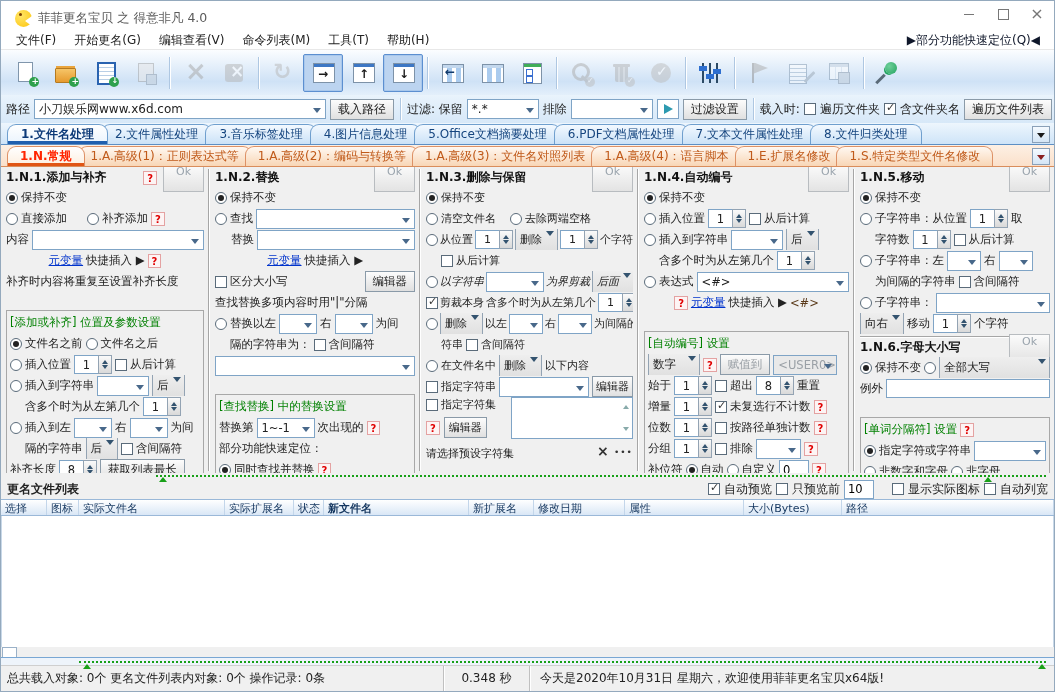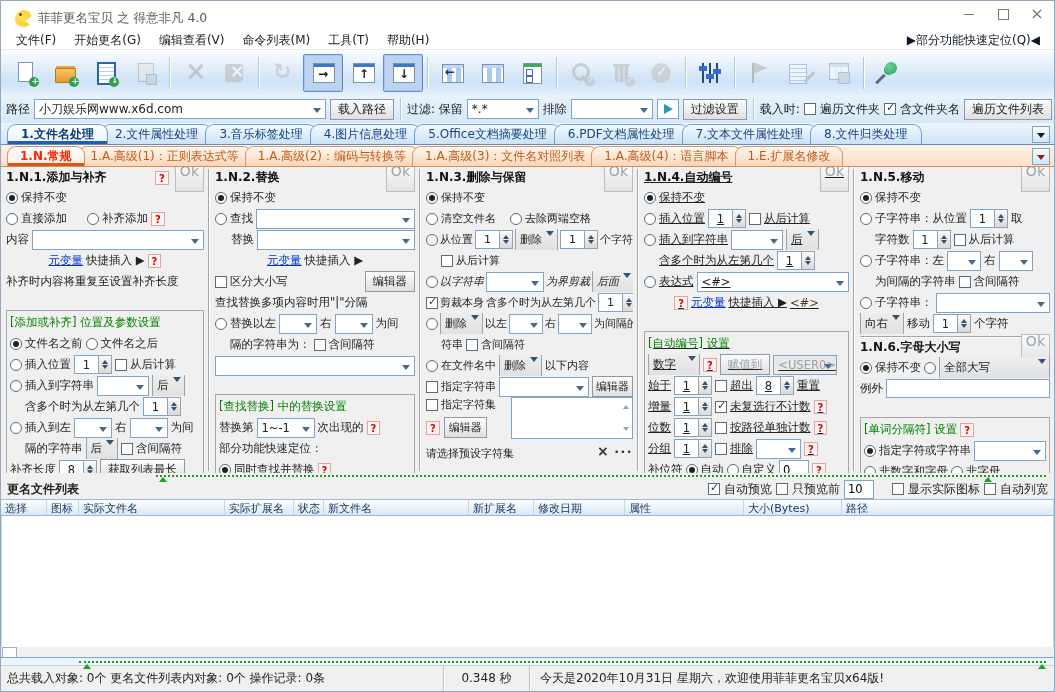--- a/index.html
+++ b/index.html
@@ -95,21 +95,21 @@
   .tabmore::after { content:""; position:absolute; left:4px; top:6px; border:4px solid transparent; border-top:5px solid #1a1a1a; }
   .tabmore.red::after { border-top-color:#8a2020; }
 
   
   .panels { height:306px; display:flex; background:#f0f0f0; flex:0 0 auto; overflow:hidden; }
   .panel { padding:1px 4px 0 5px; font-size:11.5px; overflow:hidden; }
   .vsep { width:2px; background:#fff; border-left:1px solid #a6a6a6; margin:2px 0; flex:0 0 auto; }
   .prow { display:flex; align-items:center; gap:3px; height:21px; white-space:nowrap; overflow:hidden; }
   .phead { display:flex; align-items:center; gap:3px; height:19px; white-space:nowrap; }
   .ptitle { font-weight:bold; font-size:12px; color:#111; }
-  .okb { margin-left:3px; font-size:14px; color:#9aa4ad; background:linear-gradient(#fbfbfb,#e3e3e3); border:1px solid #b8bcc0; padding:0 4px; height:28px; line-height:13px; }
+  .okb { margin-left:3px; font-size:11px; color:#9aa4ad; background:linear-gradient(#fbfbfb,#e3e3e3); border:1px solid #b8bcc0; padding:0 12px; height:28px; line-height:13px; }
   .mla { margin-left:auto; }
   .q { color:#e00000; border:1px solid #e4a2a2; background:#fdf4f4; font-size:10px; font-weight:bold; padding:0 3px; height:14px; line-height:13px; flex:0 0 auto; }
   .green { color:#008000; }
   .link { color:#0033cc; text-decoration:underline; }
   .note { color:#1a1a1a; }
   .tag { color:#5a3a1a; }
   .gbox { border:1px solid #a8a8a8; padding:1px 3px 2px 3px; margin-top:18px; }
   .spin { display:inline-flex; flex:0 0 auto; }
   .spin .v { min-width:24px; height:19px; background:#fff; border:1px solid #7fa4c6; border-right:none; text-align:center; line-height:18px; padding:0 2px; }
   .ud { width:14px; height:19px; display:flex; flex-direction:column; justify-content:space-around; align-items:center; background:linear-gradient(#fafafa,#d9d9d9); border:1px solid #93a3b3; }
@@ -297,20 +297,21 @@
     <span class="t1">8.文件归类处理</span>
     <span class="tabmore"></span>
   </div>
   <div class="tabs2">
     <span class="t2 active">1.N.常规</span>
     <span class="t2">1.A.高级(1)：正则表达式等</span>
     <span class="t2">1.A.高级(2)：编码与转换等</span>
     <span class="t2">1.A.高级(3)：文件名对照列表</span>
     <span class="t2">1.A.高级(4)：语言脚本</span>
     <span class="t2">1.E.扩展名修改</span>
+    <span class="t2">1.S.特定类型文件名修改</span>
     <span class="tabmore red"></span>
   </div>
 
   <div class="panels">
 
     <div class="panel" style="width:207px;">
       <div class="phead">
           <span class="ptitle">1.N.1.添加与补齐</span>
           <span class="q mla">?</span>
           <span class="okb">Ok</span>
@@ -575,21 +576,21 @@
         <span class="ta"></span>
       </div>
       <div class="prow">
           <span>请选择预设字符集</span>
           <span class="xflat mla"></span>
           <span class="moreflat"></span>
         </div>
     </div>
     <div class="vsep"></div>
 
-    <div class="panel" style="width:214px;text-decoration:underline;">
+    <div class="panel" style="width:214px;">
       <div class="phead">
           <span class="ptitle">1.N.4.自动编号</span>
           <span class="okb mla">Ok</span>
         </div>
       <div class="prow">
           <span class="rb on"></span>
           <span>保持不变</span>
         </div>
       <div class="prow">
           <span class="rb"></span>
@@ -814,21 +815,21 @@
         <span>自动列宽</span>
     </span>
   </div>
 
   <div class="thead">
     <span class="th" style="width:46px;">选择</span>
     <span class="th" style="width:32px;">图标</span>
     <span class="th" style="width:146px;">实际文件名</span>
     <span class="th" style="width:69px;">实际扩展名</span>
     <span class="th" style="width:30px;">状态</span>
-    <span class="th" style="width:145px;">新文件名</span>
+    <span class="th" style="width:145px;font-weight:bold;">新文件名</span>
     <span class="th" style="width:65px;">新扩展名</span>
     <span class="th" style="width:91px;">修改日期</span>
     <span class="th" style="width:119px;">属性</span>
     <span class="th" style="width:98px;">大小(Bytes)</span>
     <span class="th" style="flex:1;">路径</span>
   </div>
 
   <div class="tbody"></div>
 
   <div class="hstrip"></div>

